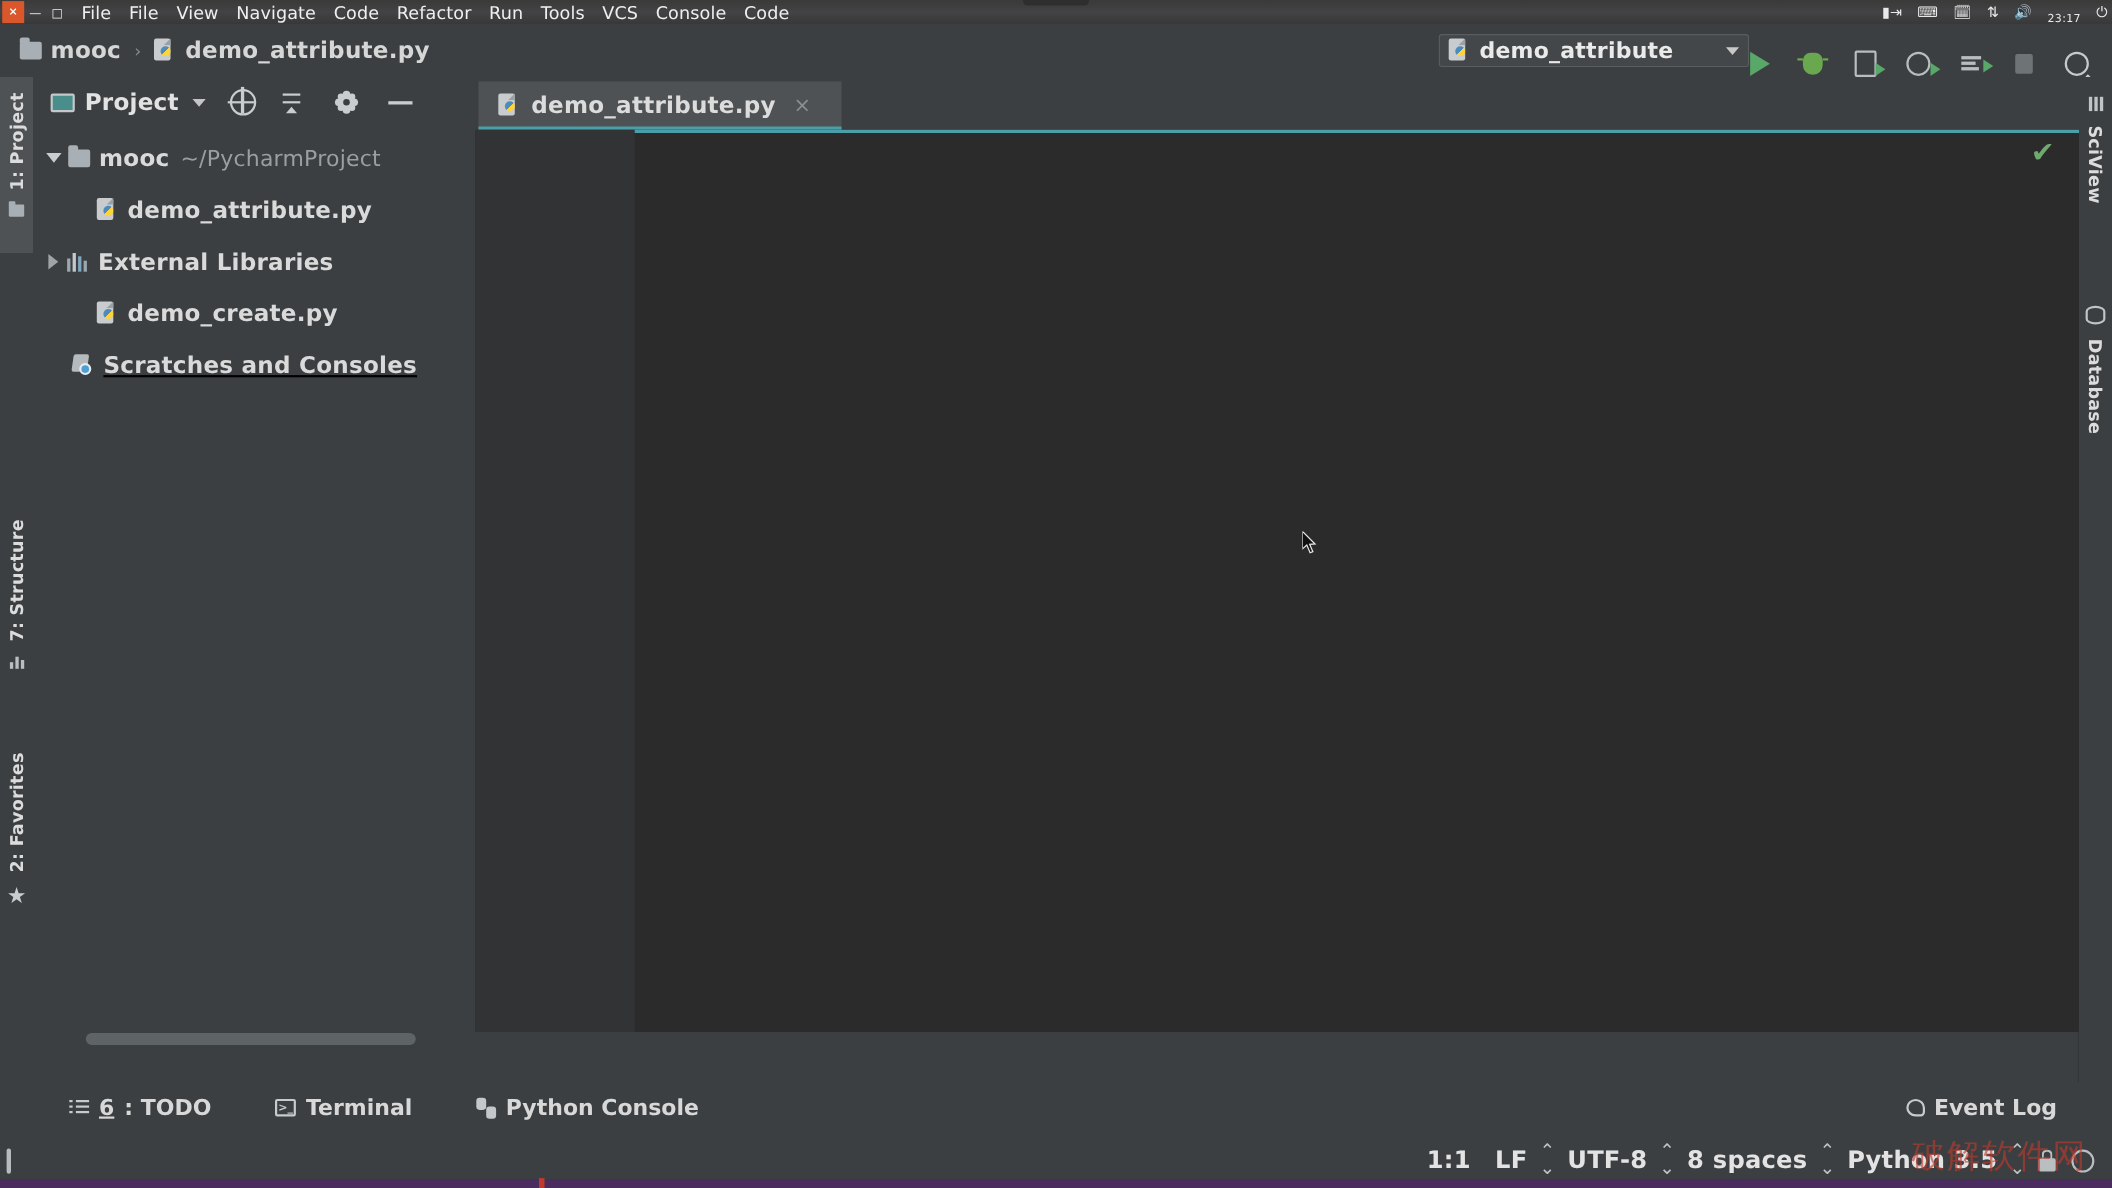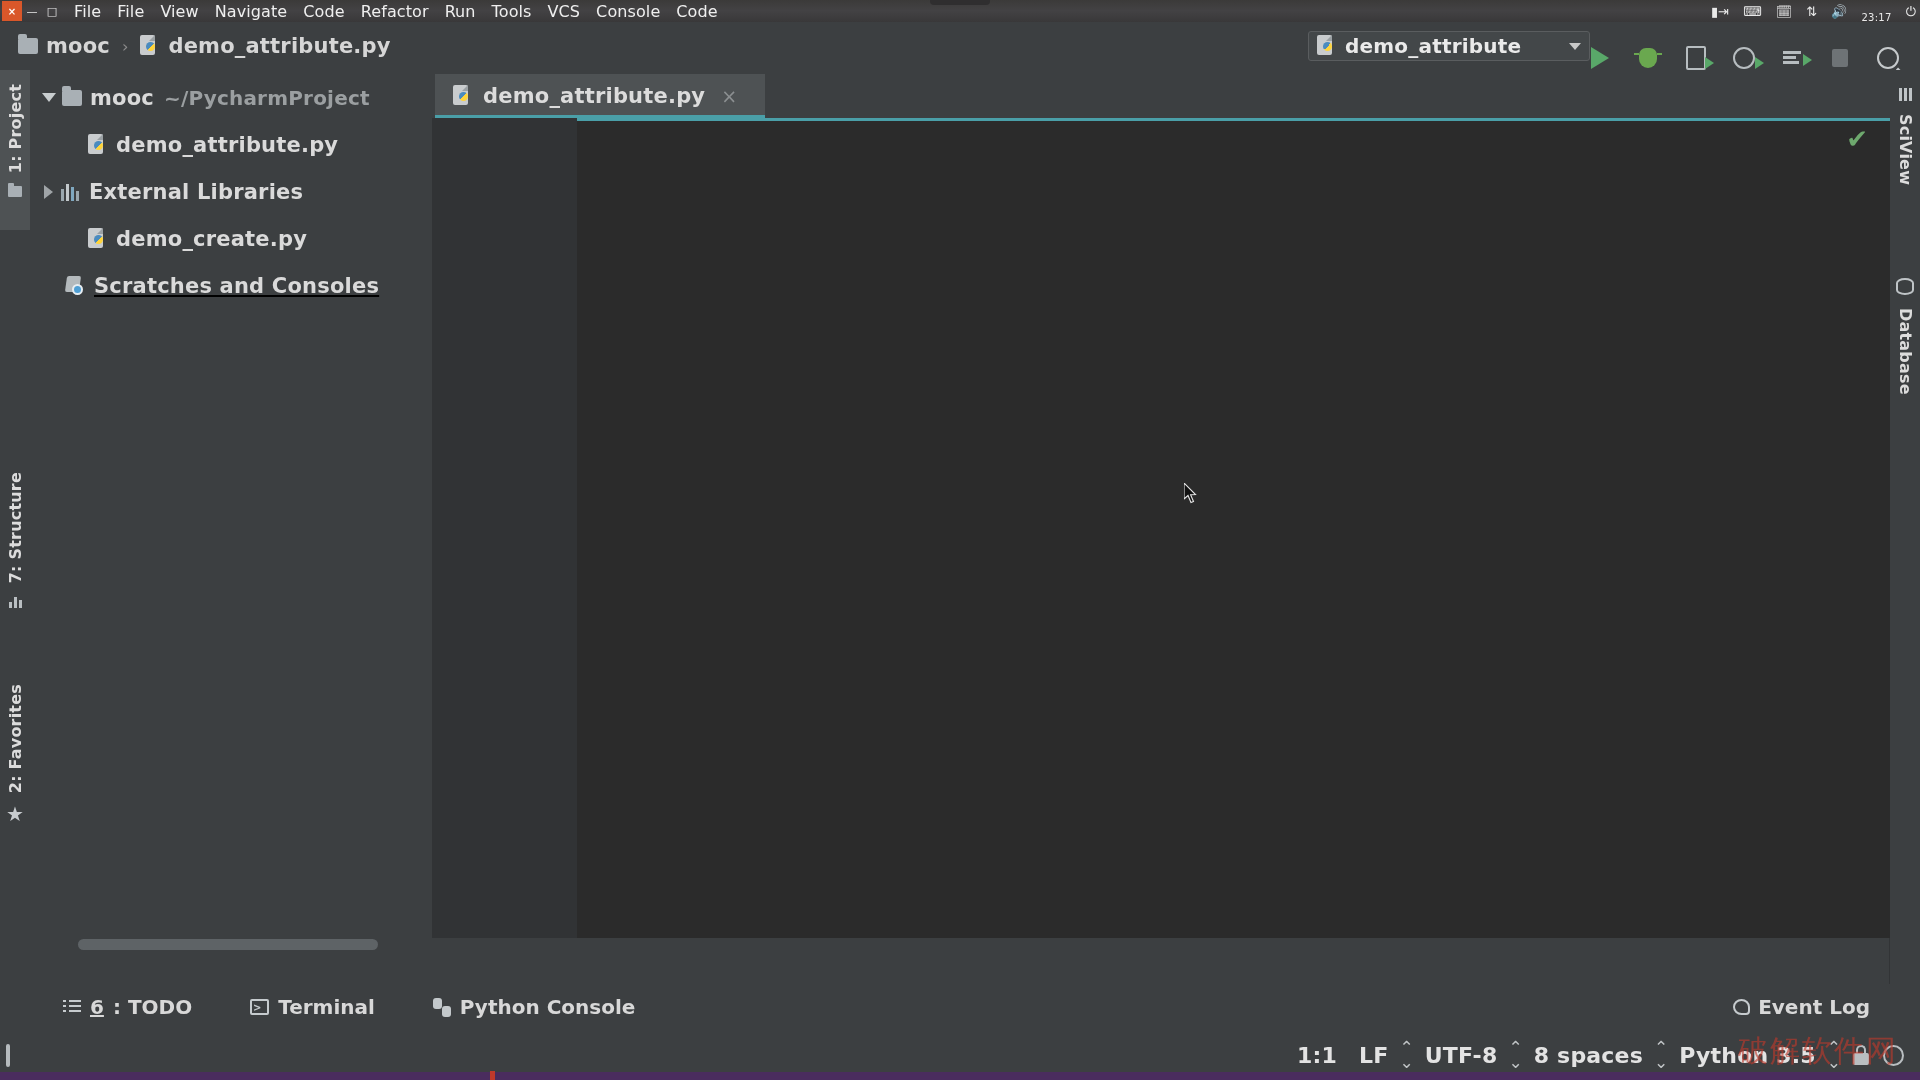--- a/index.html
+++ b/index.html
@@ -142,21 +142,21 @@
   .hide-icon{width:22px;height:20px;position:relative;margin-left:28px;}
   .hide-icon i{position:absolute;left:0;top:9px;width:22px;height:2.6px;background:#c8cdcf;}
 
   .tree{padding-top:4px;}
   .trow{display:flex;align-items:center;height:47px;padding-left:12px;white-space:nowrap;}
   .arrow-d{width:0;height:0;border-left:7px solid transparent;border-right:7px solid transparent;
            border-top:9px solid #c8cdcf;margin-right:6px;flex:none;}
   .arrow-r{width:0;height:0;border-top:7px solid transparent;border-bottom:7px solid transparent;
            border-left:9px solid #9fa4a7;margin-right:8px;margin-left:2px;flex:none;}
   .tlabel{color:#dadada;font-size:21px;font-weight:bold;margin-left:8px;letter-spacing:.2px;}
-  .tpath{color:#9b9fa1;font-size:20px;font-weight:bold;margin-left:10px;letter-spacing:.2px;}
+  .tpath{color:#9b9fa1;font-size:20px;font-weight:normal;margin-left:10px;letter-spacing:.2px;}
   .libs-icon{width:20px;height:18px;position:relative;flex:none;}
   .libs-icon i{position:absolute;bottom:0;width:3.4px;}
   .libs-icon i:nth-child(1){left:0;height:12px;background:#9aa7ae;}
   .libs-icon i:nth-child(2){left:5px;height:17px;background:#c2c8cb;}
   .libs-icon i:nth-child(3){left:10px;height:14px;background:#7fa8c0;}
   .libs-icon i:nth-child(4){left:15px;height:10px;background:#9aa7ae;}
   .scratch-icon{width:20px;height:20px;position:relative;flex:none;}
   .scratch-icon .pg2{position:absolute;left:0;top:0;width:14px;height:16px;background:#b4babd;border-radius:2px;
      transform:skewX(-8deg);}
   .scratch-icon .cl{position:absolute;left:6px;top:8px;width:11px;height:11px;border-radius:50%;
@@ -351,20 +351,35 @@
         </span>
       <span class="lbl" style="margin-top:8px;">SciView</span>
     </div>
     <div class="vtab" style="top:198px;height:170px;padding-top:10px;box-sizing:border-box;flex-direction:column;left:0;">
       <span class="db-icon"></span>
       <span class="lbl" style="margin-top:8px;">Database</span>
     </div>
   </div>
 
   <div class="projpanel">
+    <div class="projhead">
+      <span class="scr-icon"></span>
+      <span class="title">Project</span>
+      <span class="hcaret"></span>
+      <span class="target-icon"></span>
+      <span class="collapse-icon">
+          <i></i>
+          <i></i>
+          <b class="ar"></b>
+        </span>
+      <span class="gear"></span>
+      <span class="hide-icon">
+          <i></i>
+        </span>
+    </div>
 
     <div class="tree">
       <div class="trow">
         <span class="arrow-d"></span>
         <span class="ico-folder"></span>
         <span class="tlabel">mooc</span>
         <span class="tpath">~/PycharmProject</span>
       </div>
       <div class="trow" style="padding-left:58px;">
         <span class="ico-py">

